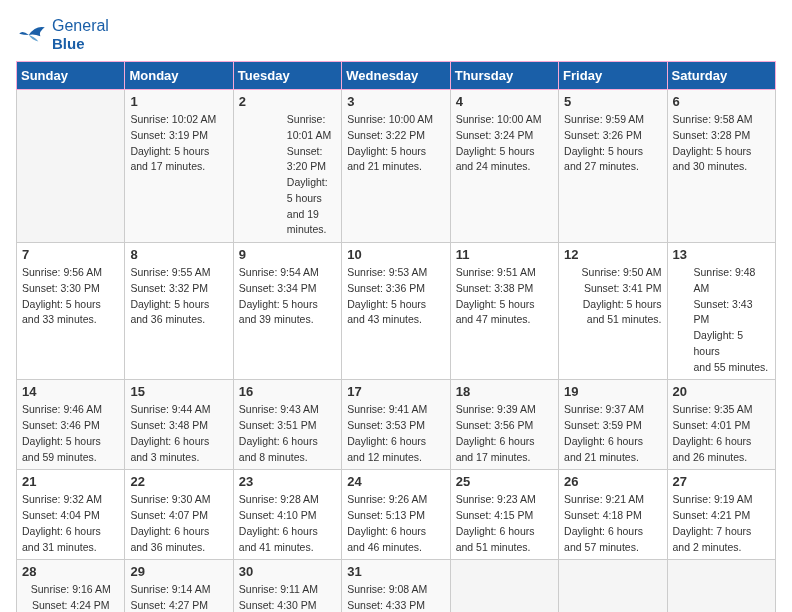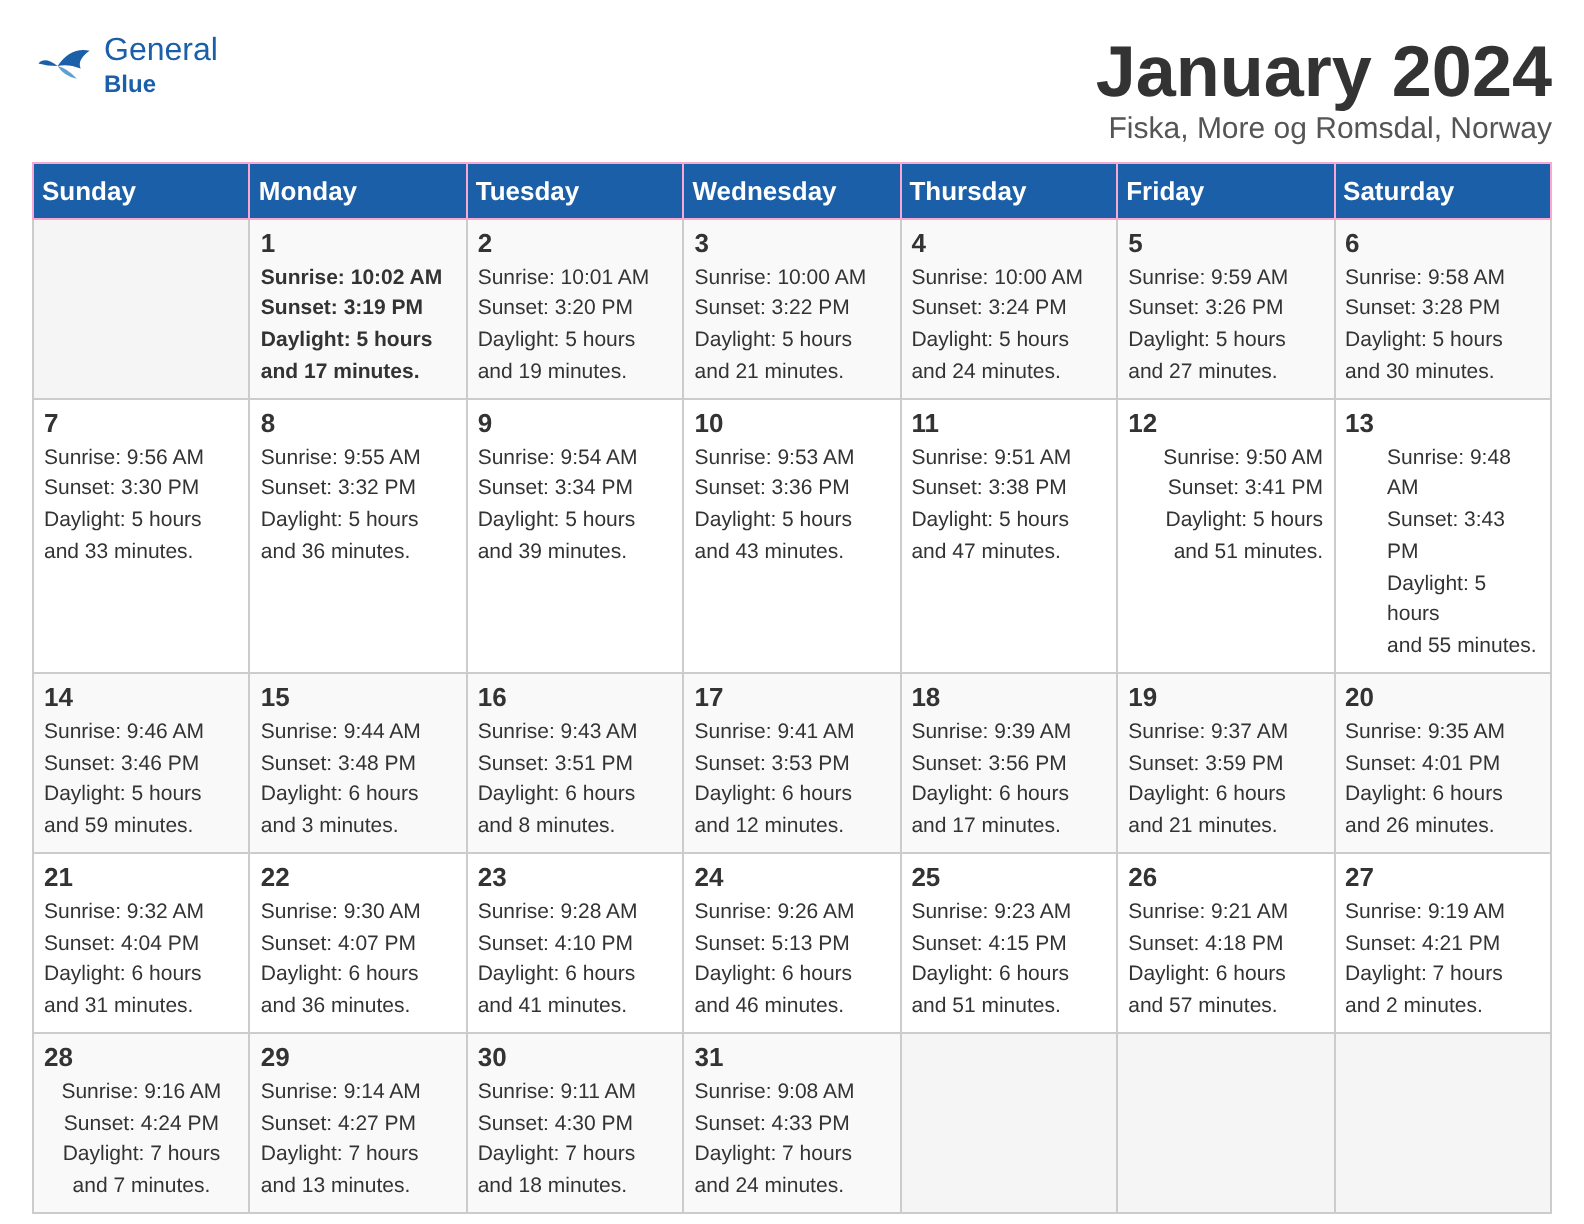--- a/index.html
+++ b/index.html
@@ -84,54 +84,50 @@
 
 <div class="header-area">
   <div class="logo">
     <svg class="logo-bird" viewBox="0 0 50 40" xmlns="http://www.w3.org/2000/svg">
       <path d="M20 20 Q30 5 45 8 Q35 15 38 22 Q28 18 20 20Z" fill="#1a5fa8"></path>
       <path d="M20 20 Q10 12 5 18 Q12 20 20 20Z" fill="#1a5fa8"></path>
       <path d="M20 20 Q25 28 35 30 Q28 22 20 20Z" fill="#60a0d0"></path>
     </svg>
     <div>
       <div style="font-size:16px;font-weight:normal;color:#1a5fa8;line-height:1.2;">General</div>
-      <div style="font-size:12px;font-weight:bold;color:#1a5fa8;line-height:1.2;">Blue</div>
+      <div style="font-size:15px;font-weight:bold;color:#1a5fa8;line-height:1.2;">Blue</div>
     </div>
-  </div>
-  <div class="title-area">
-    <div class="calendar-title">January 2024</div>
-    <div class="calendar-subtitle">Fiska, More og Romsdal, Norway</div>
   </div>
 </div>
 
 <table>
   <thead>
     <tr id="weekday-header">
     <th>Sunday</th>
         <th>Monday</th>
         <th>Tuesday</th>
         <th>Wednesday</th>
         <th>Thursday</th>
         <th>Friday</th>
         <th>Saturday</th>
       </tr>
   </thead>
   <tbody id="calendar-body">
   <tr>
         <td class="empty-cell"></td>
         <td>
           <span class="day-number">1</span>
-          <div class="day-info" style="white-space: pre-line; font-weight: bold;">Sunrise: 10:02 AM
+          <div class="day-info" style="white-space: pre-line;">Sunrise: 10:02 AM
 Sunset: 3:19 PM
 Daylight: 5 hours
 and 17 minutes.</div>
         </td>
         <td>
           <span class="day-number">2</span>
-          <div class="day-info" style="white-space: pre-line;">Sunrise: 10:01 AM
+          <div class="day-info" style="white-space: pre-line; margin-left: 48px;">Sunrise: 10:01 AM
 Sunset: 3:20 PM
 Daylight: 5 hours
 and 19 minutes.</div>
         </td>
         <td>
           <span class="day-number">3</span>
           <div class="day-info" style="white-space: pre-line;">Sunrise: 10:00 AM
 Sunset: 3:22 PM
 Daylight: 5 hours
 and 21 minutes.</div>

